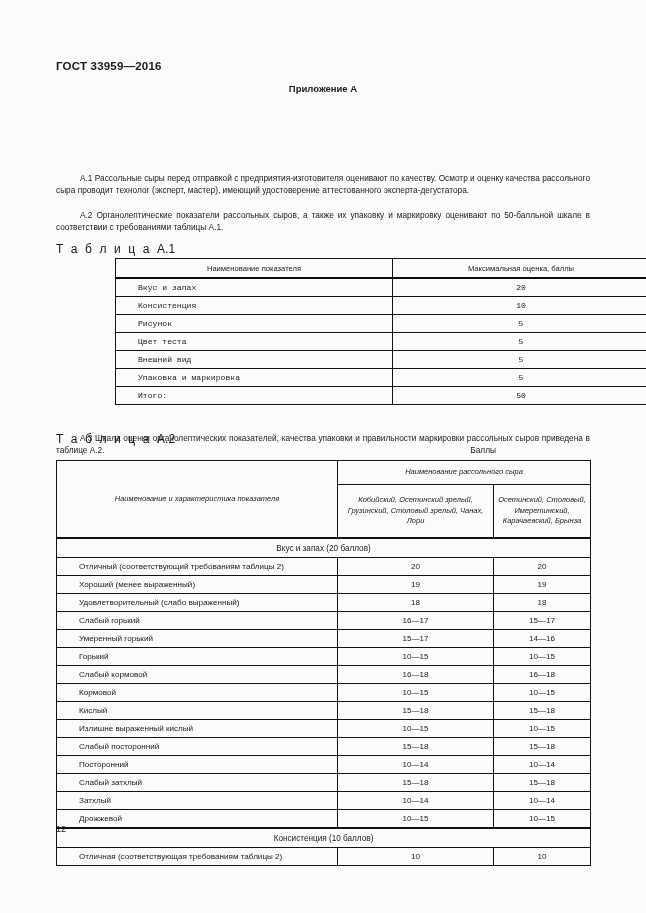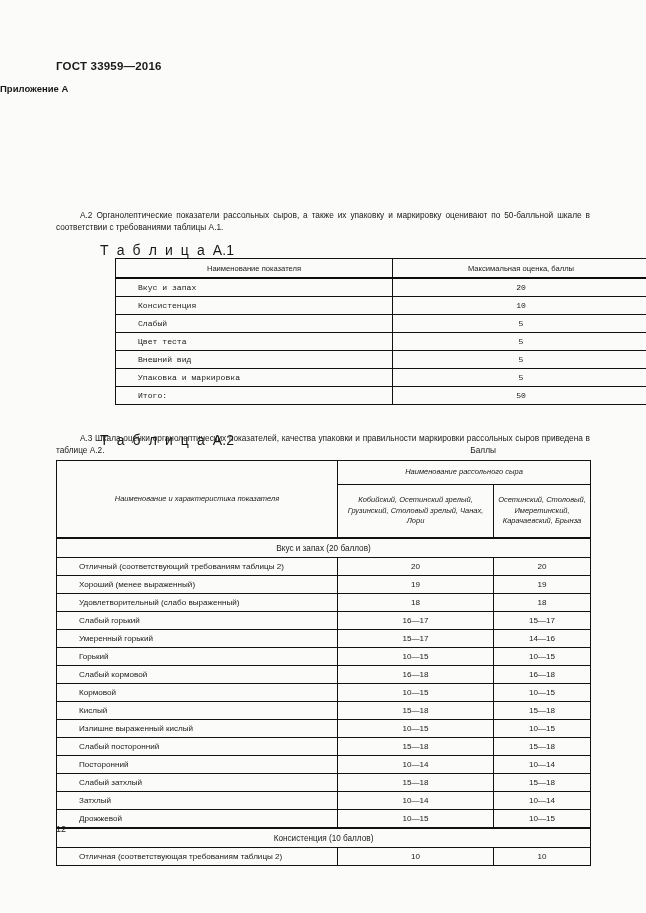--- a/index.html
+++ b/index.html
@@ -32,21 +32,21 @@
     font-weight: bold;
     letter-spacing: 0.2px;
   }
 
   
   .annex {
     position: absolute;
     top: 82px;
     left: 0;
     width: 646px;
-    text-align: left;
+    text-align: center;
     font-size: 9.5px;
     font-weight: bold;
     line-height: 13px;
   }
   .annex .ln2 { display: block; }
 
   
   .sect-title {
     position: absolute;
     top: 146px;
@@ -70,23 +70,22 @@
     hyphens: manual;
   }
   .p-a1 { top: 172px; }
   .p-a2 { top: 209px; }
   .p-a3 { top: 396px; margin-top: 36px; }
 
   
   .tcaption {
     position: absolute;
     left: 56px;
-    font-size: 14px;
+    font-size: 12px;
     letter-spacing: 2.1px;
-    margin-left: 44px;
   }
   .tcaption .tight { letter-spacing: 0.1px; }
   .cap-a1 { top: 242px; }
   .cap-a2 { top: 432px; }
 
   .units {
     position: absolute;
     right: 56px;
     top: 445px;
     font-size: 8.3px;
@@ -186,20 +185,21 @@
 
 <div class="page">
 
   <div class="runhead">ГОСТ 33959—2016</div>
 
   <div class="annex">
     <span>Приложение А</span>
   </div>
 
 
+  <div class="para p-a1">А.1 Рассольные сыры перед отправкой с предприятия-изготовителя оценивают по качеству. Осмотр и оценку качества рассольного сыра проводит технолог (эксперт, мастер), имеющий удостоверение аттестованного эксперта-дегустатора.</div>
   <div class="para p-a2">А.2 Органолептические показатели рассольных сыров, а также их упаковку и маркировку оценивают по 50-балльной шкале в соответствии с требованиями таблицы А.1.</div>
 
   <div class="tcaption cap-a1"><span>Т а б л и ц а </span><span class="tight">А.1</span></div>
 
   <table class="doc" id="table-a1">
     <colgroup>
         <col style="width:277px">
         <col style="width:257px">
       </colgroup>
     <thead>
@@ -211,21 +211,21 @@
     <tbody>
       <tr>
           <td class="lbl">Вкус и запах</td>
           <td class="val">20</td>
         </tr>
       <tr>
           <td class="lbl">Консистенция</td>
           <td class="val">10</td>
         </tr>
       <tr>
-          <td class="lbl">Слабый</td>
+          <td class="lbl">Рисунок</td>
           <td class="val">5</td>
         </tr>
       <tr>
           <td class="lbl">Цвет теста</td>
           <td class="val">5</td>
         </tr>
       <tr>
           <td class="lbl">Внешний вид</td>
           <td class="val">5</td>
         </tr>

